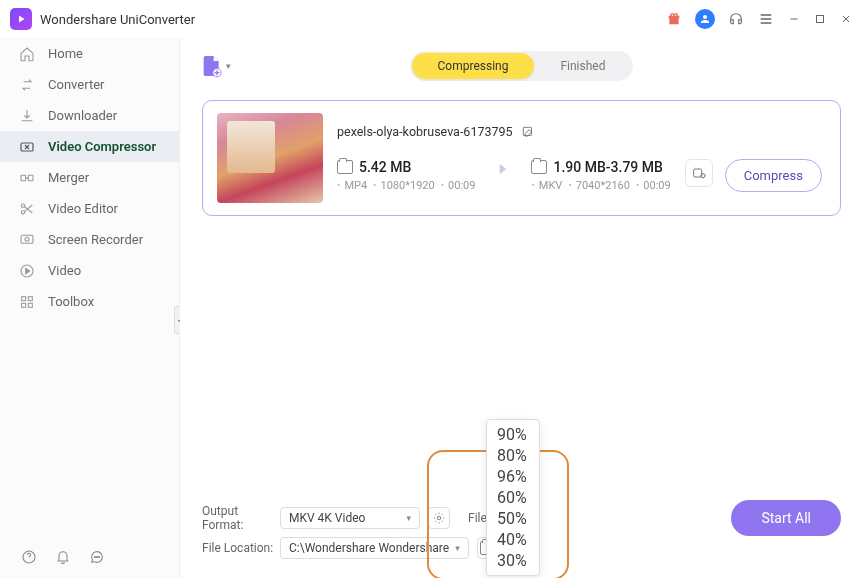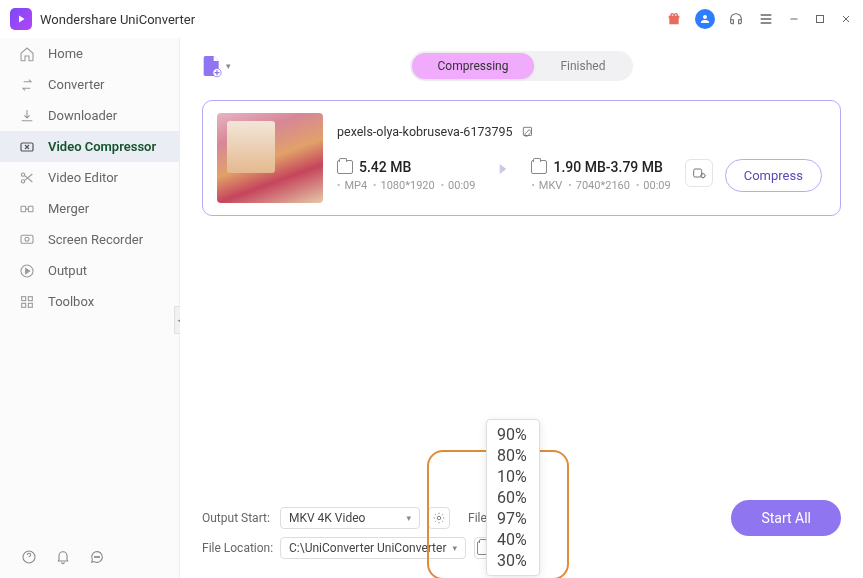--- a/index.html
+++ b/index.html
@@ -21,21 +21,21 @@
   .side-icon { width:18px; height:18px; display:flex; align-items:center; justify-content:center; color:#999; flex-shrink:0;}
   .side-item.active .side-icon { color:#555; }
   .collapse-tab { position:absolute; right:-9px; top:268px; width:14px; height:28px; background:#f1f1f3; border:1px solid #e0e0e0; border-radius:0 6px 6px 0; display:flex; align-items:center; justify-content:center; color:#888; cursor:pointer; font-size:9px;}
 
   .content { flex:1; background:#fff; padding:8px 22px 12px; display:flex; flex-direction:column; position:relative; }
   .top-row { display:flex; align-items:center; height:40px; }
   .add-file { display:flex; align-items:center; gap:4px; cursor:pointer; }
   .add-file-icon { width:20px; height:24px; position:relative; }
   .segmented { margin-left:auto; margin-right:auto; position:absolute; left:50%; transform:translateX(-50%); display:flex; background:#f1f1f3; border-radius:18px; padding:2px; }
   .seg-btn { padding:6px 26px; font-size:12px; color:#777; border-radius:16px; cursor:pointer; }
-  .seg-btn.active { background:#f0abfc; color:#333; box-shadow:0 1px 3px rgba(0,0,0,0.08); }
+  .seg-btn.active { background:#fde047; color:#333; box-shadow:0 1px 3px rgba(0,0,0,0.08); }
 
   .file-card { margin-top:14px; border:1.5px solid #b9a9f2; border-radius:10px; padding:12px 14px; display:flex; align-items:center; gap:14px; }
   .thumb { width:106px; height:90px; border-radius:4px; background:linear-gradient(160deg,#e8b4c3 0%,#d78797 25%,#e1a168 50%,#c5455c 70%,#e6c9a8 100%); position:relative; overflow:hidden;}
   .thumb::after{content:"";position:absolute;top:8px;left:10px;width:48px;height:52px;background:linear-gradient(180deg,#f2e6d8,#e4b98f);border-radius:3px;}
   .filecol { flex:1; }
   .file-name-row { display:flex; align-items:center; gap:8px; font-size:12.5px; color:#333; margin-bottom:20px;}
   .edit-icon { width:14px; height:14px; color:#777; cursor:pointer;}
   .spec-row { display:flex; align-items:flex-start; }
   .spec-block { display:flex; flex-direction:column; gap:4px; }
   .spec-size { display:flex; align-items:center; gap:6px; font-size:14px; color:#222; font-weight:500;}
@@ -143,54 +143,54 @@
           <svg viewBox="0 0 24 24" width="16" height="16" fill="none" stroke="currentColor" stroke-width="1.8">
             <rect x="3" y="6" width="18" height="12" rx="2"></rect>
             <path d="M9 9l3 3-3 3M15 9l-3 3 3 3"></path>
           </svg>
         </span>
       <span>Video Compressor</span>
     </div>
     <div class="side-item">
       <span class="side-icon">
           <svg viewBox="0 0 24 24" width="16" height="16" fill="none" stroke="currentColor" stroke-width="1.6">
+            <rect x="3" y="8" width="7" height="8" rx="1"></rect>
+            <rect x="14" y="8" width="7" height="8" rx="1"></rect>
+            <path d="M10 12h4"></path>
+          </svg>
+        </span>
+      <span>Merger</span>
+    </div>
+    <div class="side-item">
+      <span class="side-icon">
+          <svg viewBox="0 0 24 24" width="16" height="16" fill="none" stroke="currentColor" stroke-width="1.6">
             <circle cx="6" cy="7" r="2.5"></circle>
             <circle cx="6" cy="17" r="2.5"></circle>
             <path d="M8 8l12 10M8 16L20 6"></path>
           </svg>
         </span>
       <span>Video Editor</span>
     </div>
     <div class="side-item">
       <span class="side-icon">
           <svg viewBox="0 0 24 24" width="16" height="16" fill="none" stroke="currentColor" stroke-width="1.6">
-            <rect x="3" y="8" width="7" height="8" rx="1"></rect>
-            <rect x="14" y="8" width="7" height="8" rx="1"></rect>
-            <path d="M10 12h4"></path>
-          </svg>
-        </span>
-      <span>Merger</span>
-    </div>
-    <div class="side-item">
-      <span class="side-icon">
-          <svg viewBox="0 0 24 24" width="16" height="16" fill="none" stroke="currentColor" stroke-width="1.6">
             <rect x="3" y="5" width="18" height="12" rx="2"></rect>
             <circle cx="12" cy="11" r="3"></circle>
           </svg>
         </span>
       <span>Screen Recorder</span>
     </div>
     <div class="side-item">
       <span class="side-icon">
           <svg viewBox="0 0 24 24" width="16" height="16" fill="none" stroke="currentColor" stroke-width="1.6">
             <circle cx="12" cy="12" r="9"></circle>
             <path d="M10 8l6 4-6 4V8z" fill="currentColor"></path>
           </svg>
         </span>
-      <span>Output</span>
+      <span>Video</span>
     </div>
     <div class="side-item">
       <span class="side-icon">
           <svg viewBox="0 0 24 24" width="16" height="16" fill="none" stroke="currentColor" stroke-width="1.6">
             <rect x="4" y="4" width="6" height="6"></rect>
             <rect x="14" y="4" width="6" height="6"></rect>
             <rect x="4" y="14" width="6" height="6"></rect>
             <rect x="14" y="14" width="6" height="6"></rect>
           </svg>
         </span>
@@ -285,52 +285,52 @@
                 <path d="M18 13v-1M18 20v-1M15 16h-1M22 16h-1"></path>
               </svg>
           </div>
           <button class="compress-btn">Compress</button>
         </div>
       </div>
     </div>
 
     <div class="bottom-bar">
       <div class="form-row">
-        <span class="form-label">Output Start:</span>
+        <span class="form-label">Output Format:</span>
         <div class="combo">
           <span>MKV 4K Video</span>
           <span class="caret">▾</span>
         </div>
         <div class="icon-btn-sm">
           <svg viewBox="0 0 24 24" width="14" height="14" fill="none" stroke="currentColor" stroke-width="1.6">
               <circle cx="12" cy="12" r="3"></circle>
               <path d="M12 3v2M12 19v2M3 12h2M19 12h2M5.6 5.6l1.4 1.4M17 17l1.4 1.4M5.6 18.4L7 17M17 7l1.4-1.4"></path>
             </svg>
         </div>
         <span class="filesize-label">File Size:</span>
         <button class="start-all">Start All</button>
       </div>
       <div class="form-row">
         <span class="form-label">File Location:</span>
         <div class="combo">
-          <span>C:\UniConverter UniConverter</span>
+          <span>C:\Wondershare Wondershare</span>
           <span class="caret">▾</span>
         </div>
         <div class="icon-btn-sm">
           <span class="folder-icon"></span>
         </div>
       </div>
     </div>
 
     <div class="highlight-box" style="left:247px; bottom:-2px; width:142px; height:130px;"></div>
 
     <div class="dropdown-pop" style="left:306px; bottom:2px;">
       <div class="opt">90%</div>
       <div class="opt">80%</div>
-      <div class="opt">10%</div>
+      <div class="opt">96%</div>
       <div class="opt">60%</div>
-      <div class="opt">97%</div>
+      <div class="opt">50%</div>
       <div class="opt">40%</div>
       <div class="opt">30%</div>
     </div>
 
   </div>
 </div>
 
 </body></html>

